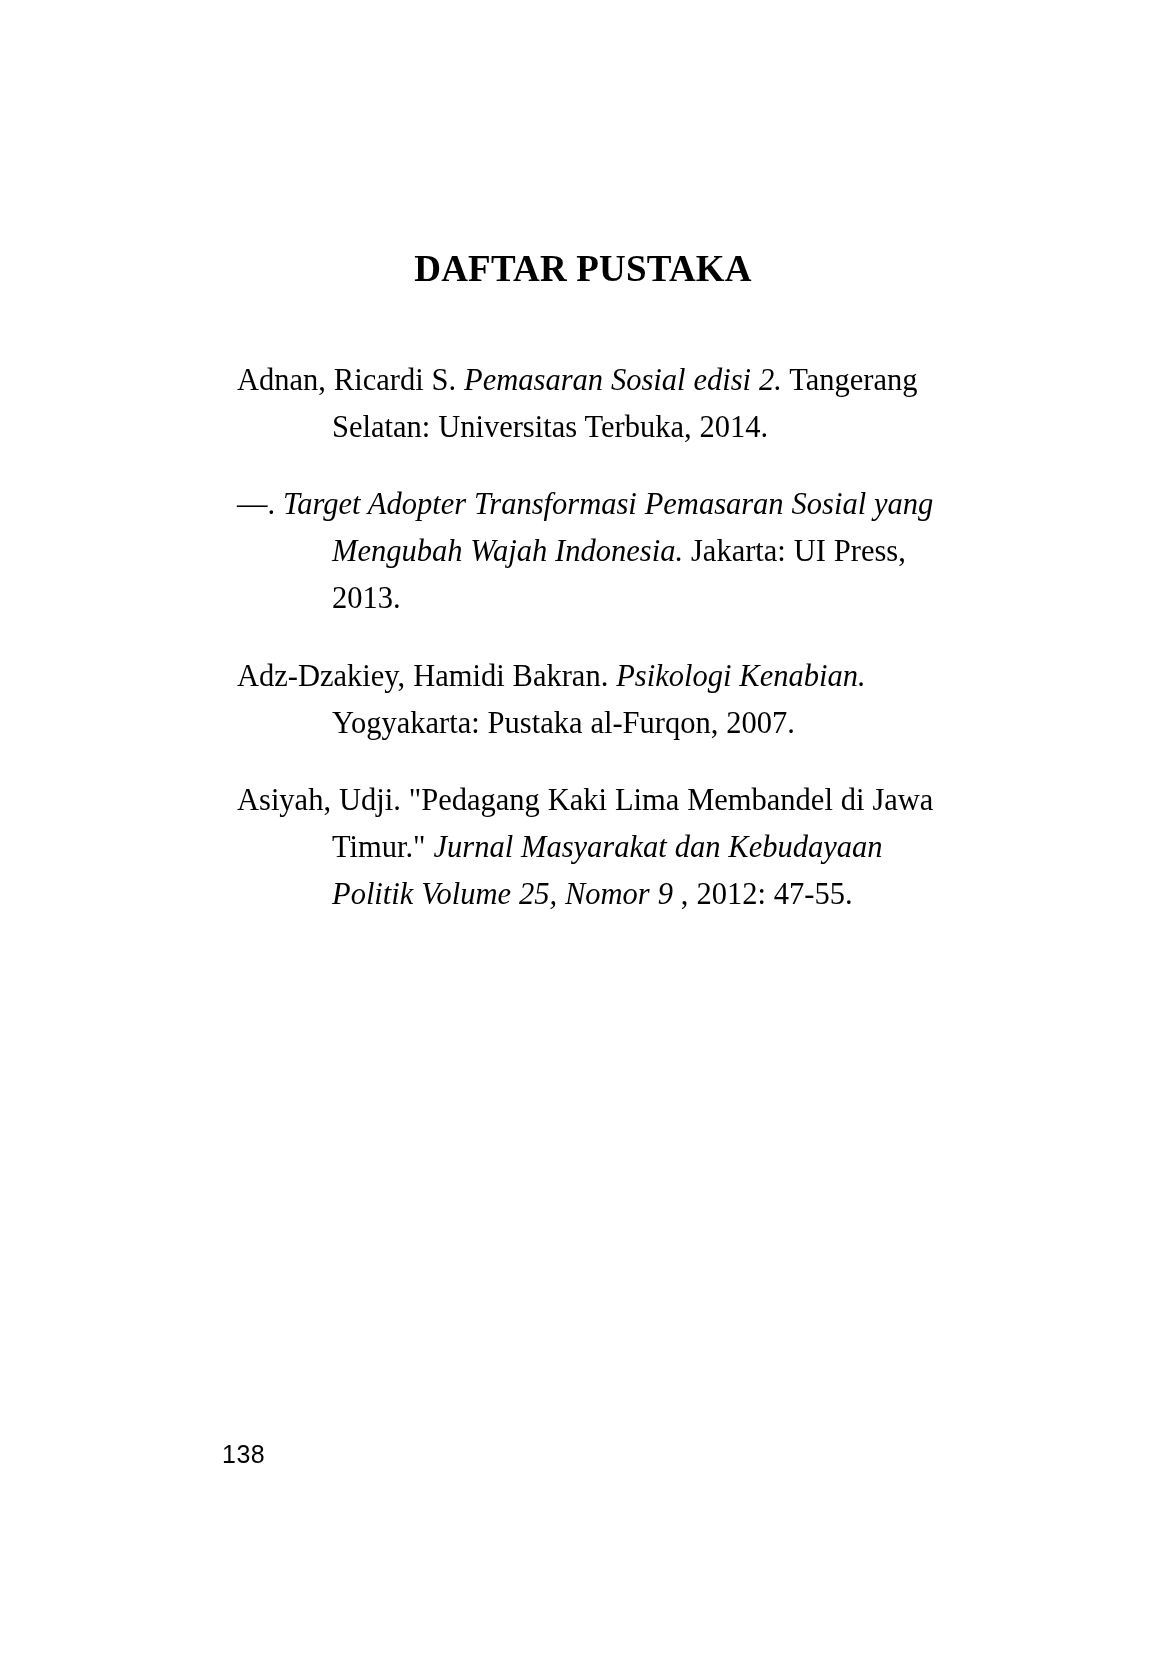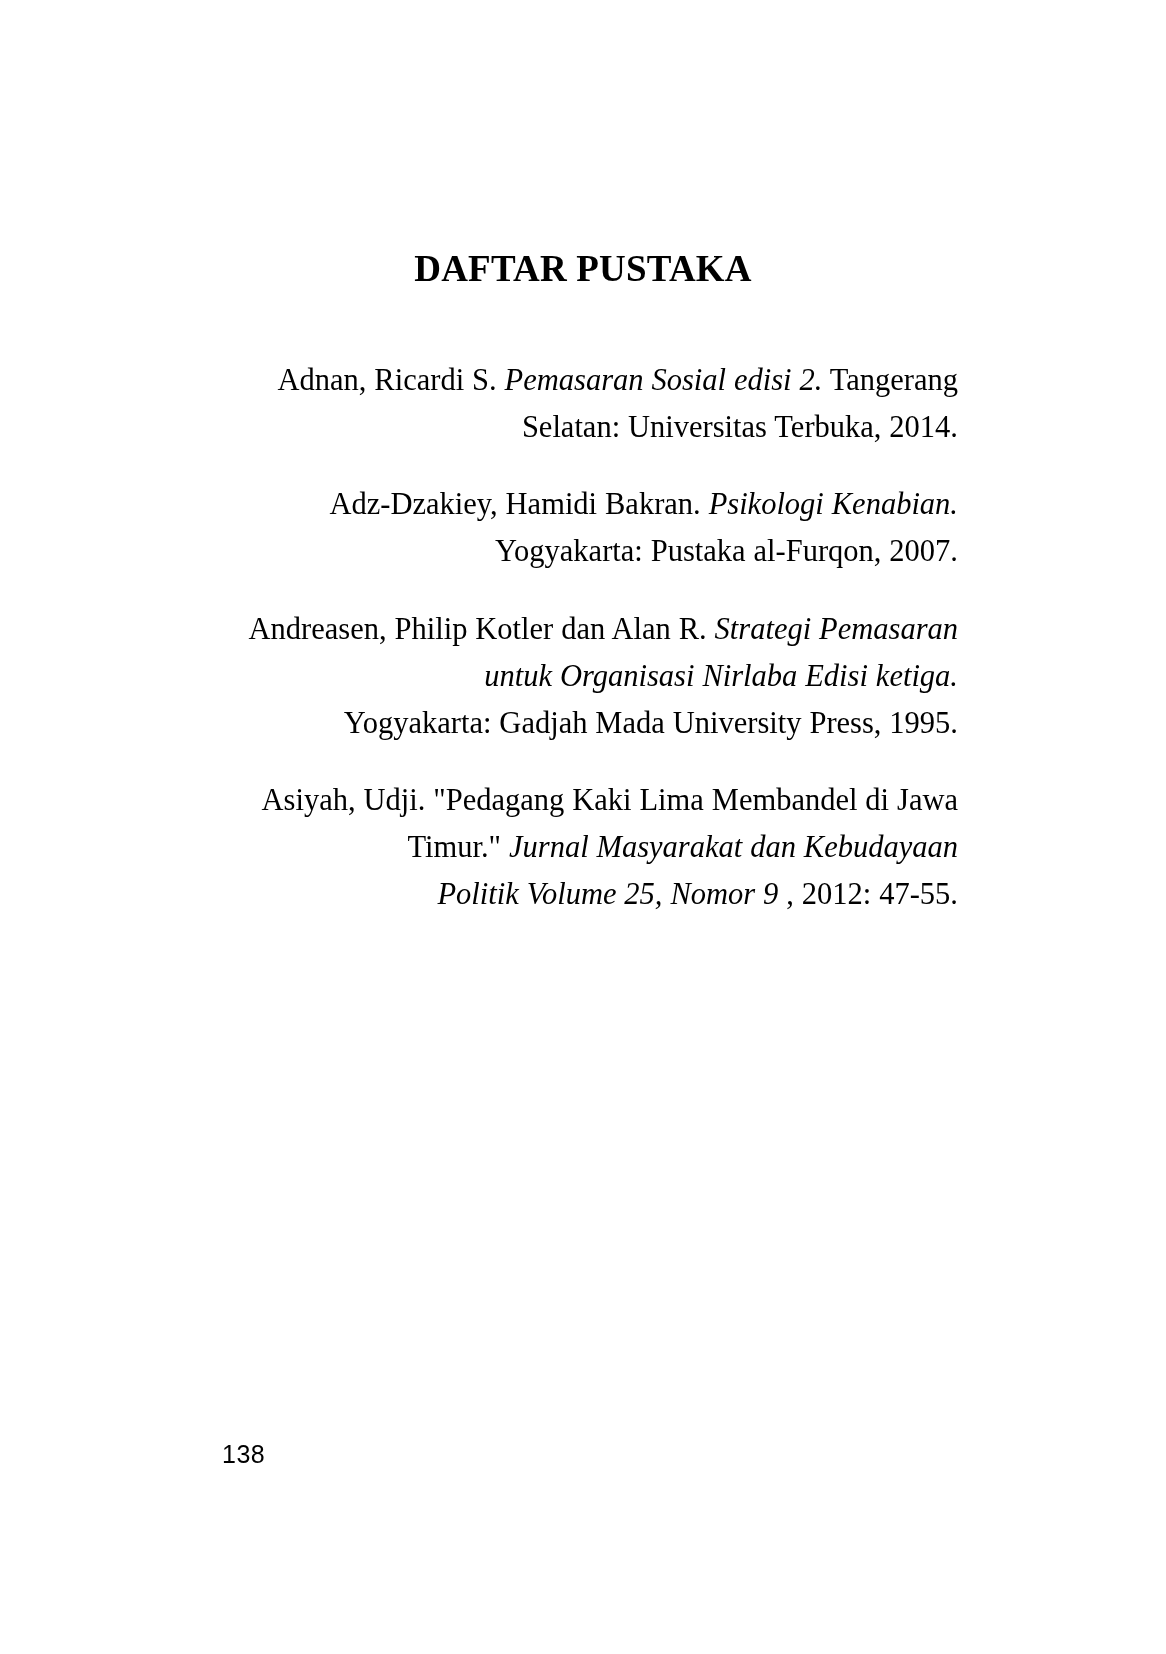--- a/index.html
+++ b/index.html
@@ -38,21 +38,21 @@
     top: 326px;
     left: 222px;
     width: 736px;
   }
   .bib-entry {
     font-size: 30.5px;
     line-height: 47px;
     text-indent: -95px;
     padding-left: 95px;
     margin-bottom: 26px;
-    text-align: right;
+    text-align: left;
     word-spacing: 0.3px;
     margin-left: 15px;
   }
   .bib-entry i {
     font-style: italic;
   }
   .page-number {
     position: absolute;
     left: 222px;
     top: 1440px;
@@ -64,20 +64,20 @@
 </style>
 </head>
 <body>
 
 <div class="page">
 
   <h1 class="page-title">DAFTAR PUSTAKA</h1>
 
   <div class="bib-list">
       <p class="bib-entry"><span>Adnan, Ricardi S. </span><i>Pemasaran Sosial edisi 2.</i><span> Tangerang Selatan: Universitas Terbuka, 2014.</span></p>
+      <p class="bib-entry"><span>—. </span><i>Target Adopter Transformasi Pemasaran Sosial yang Mengubah Wajah Indonesia.</i><span> Jakarta: UI Press, 2013.</span></p>
       <p class="bib-entry"><span>Adz-Dzakiey, Hamidi Bakran. </span><i>Psikologi Kenabian.</i><span> Yogyakarta: Pustaka al-Furqon, 2007.</span></p>
-      <p class="bib-entry"><span>Andreasen, Philip Kotler dan Alan R. </span><i>Strategi Pemasaran untuk Organisasi Nirlaba Edisi ketiga.</i><span> Yogyakarta: Gadjah Mada University Press, 1995.</span></p>
       <p class="bib-entry"><span>Asiyah, Udji. "Pedagang Kaki Lima Membandel di Jawa Timur." </span><i>Jurnal Masyarakat dan Kebudayaan Politik Volume 25, Nomor 9</i><span> , 2012: 47-55.</span></p>
     </div>
 
   <div class="page-number">138</div>
 
 </div>
 
 </body></html>

